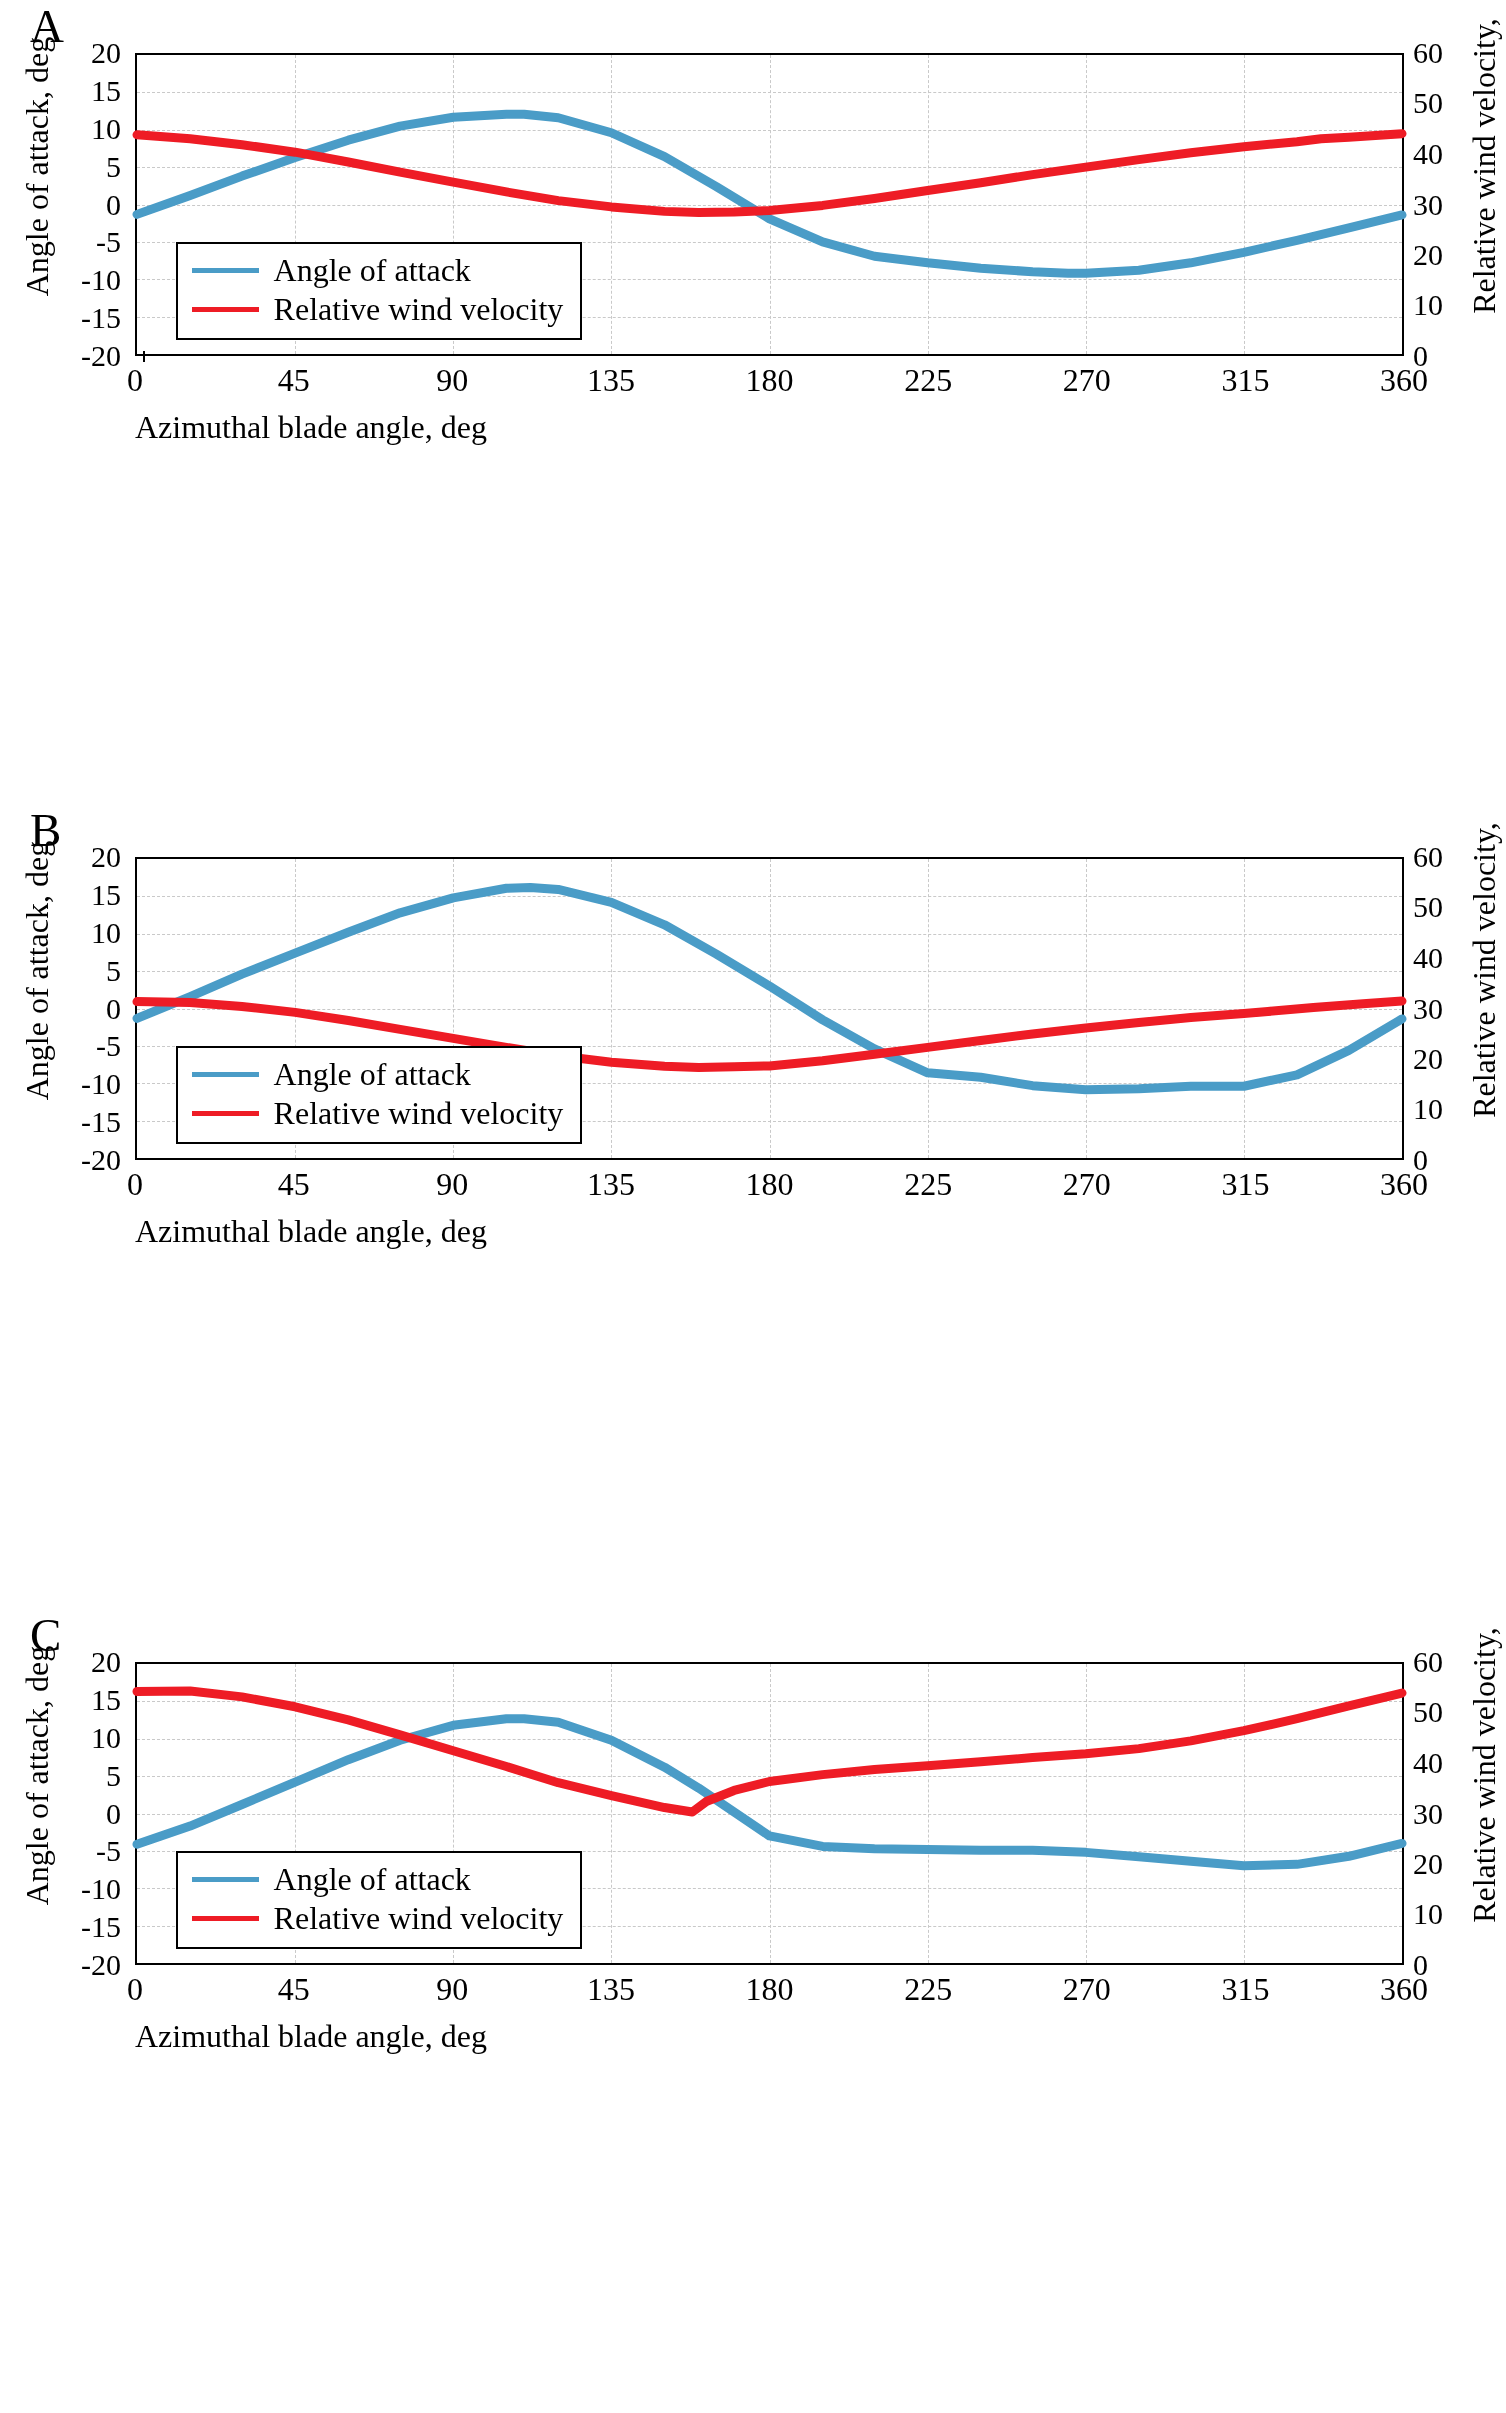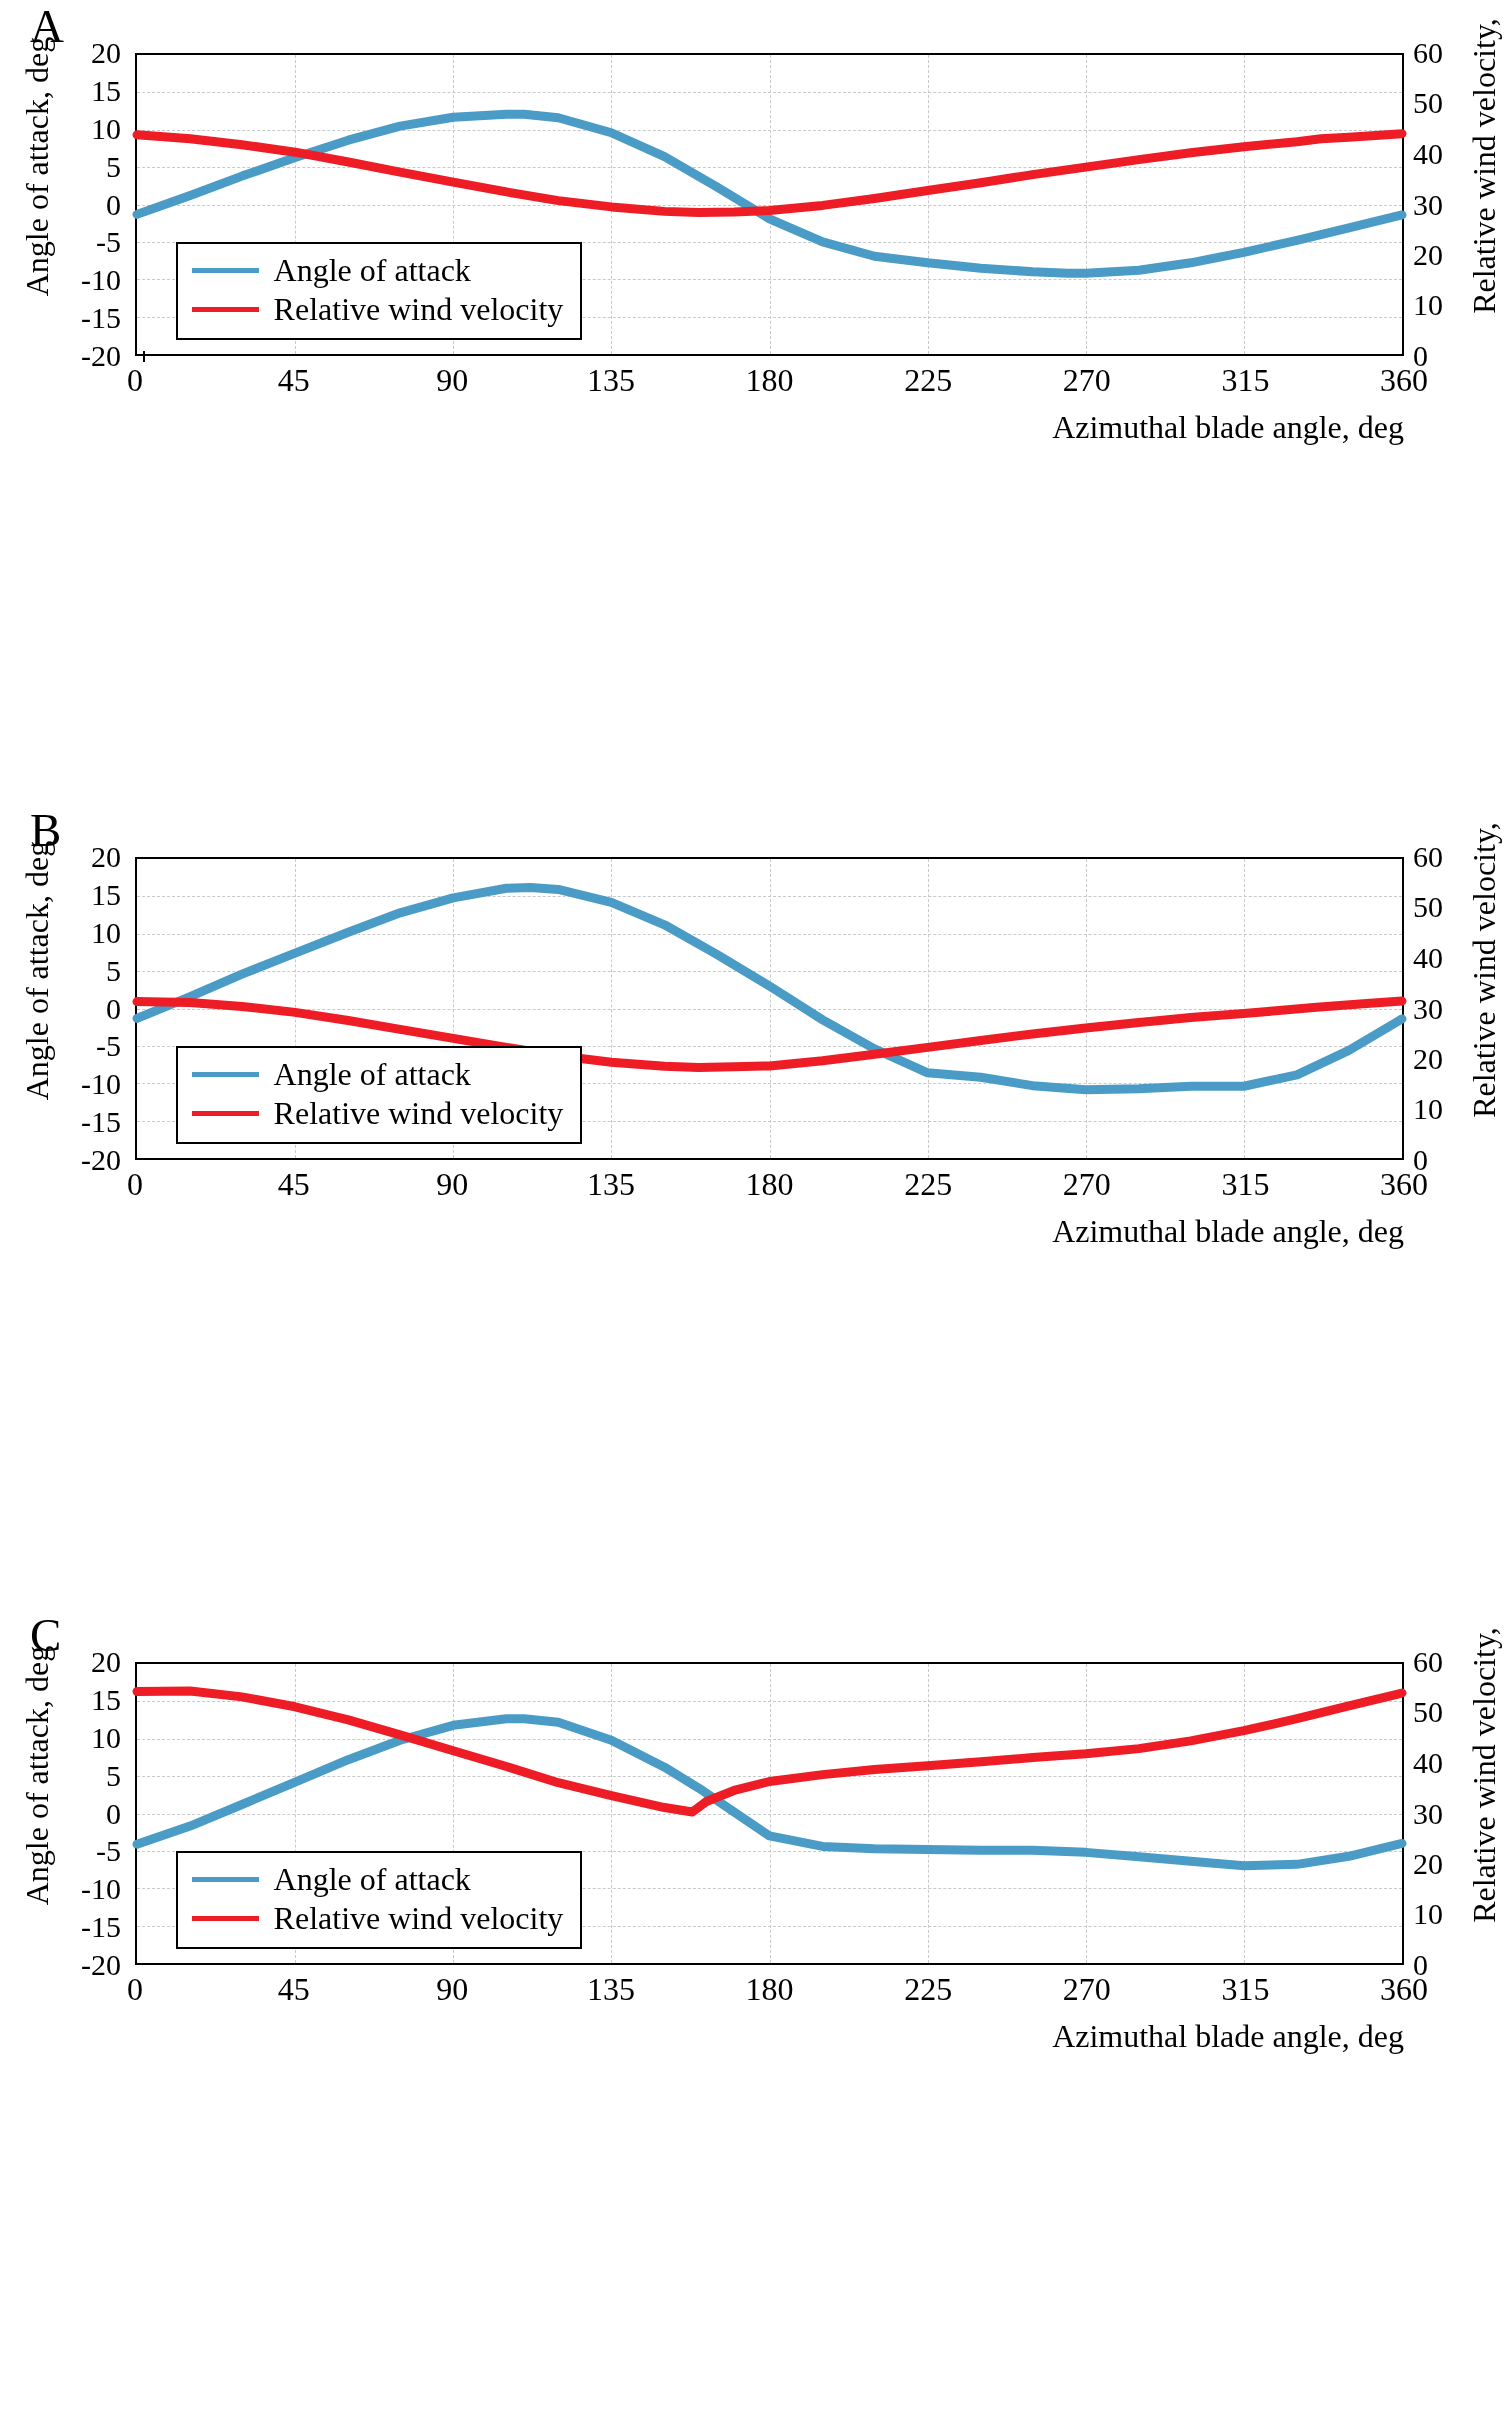--- a/index.html
+++ b/index.html
@@ -108,21 +108,21 @@
     top: 0;
     transform: translateX(-50%);
     font-size: 32px;
     font-family: "Liberation Serif", serif;
   }
   .axis-title-x {
     position: absolute;
     left: 135px;
     top: 409px;
     width: 1269px;
-    text-align: right;
+    text-align: left;
     font-size: 32px;
     font-family: "Liberation Serif", serif;
   }
   .axis-title-y-left {
     position: absolute;
     left: -114px;
     top: 148px;
     width: 303px;
     text-align: center;
     font-size: 32px;

